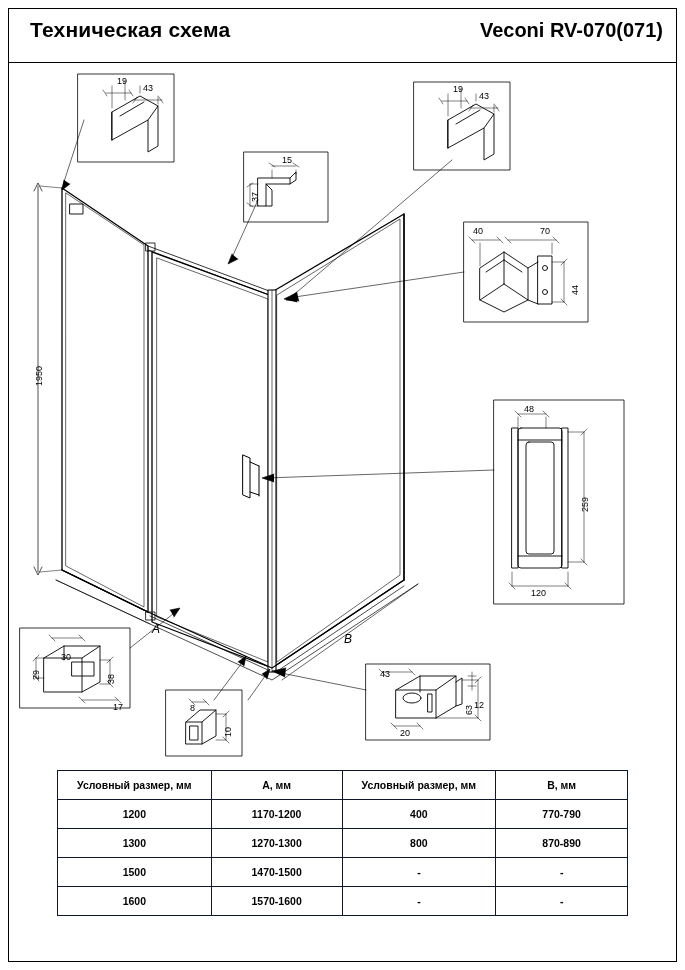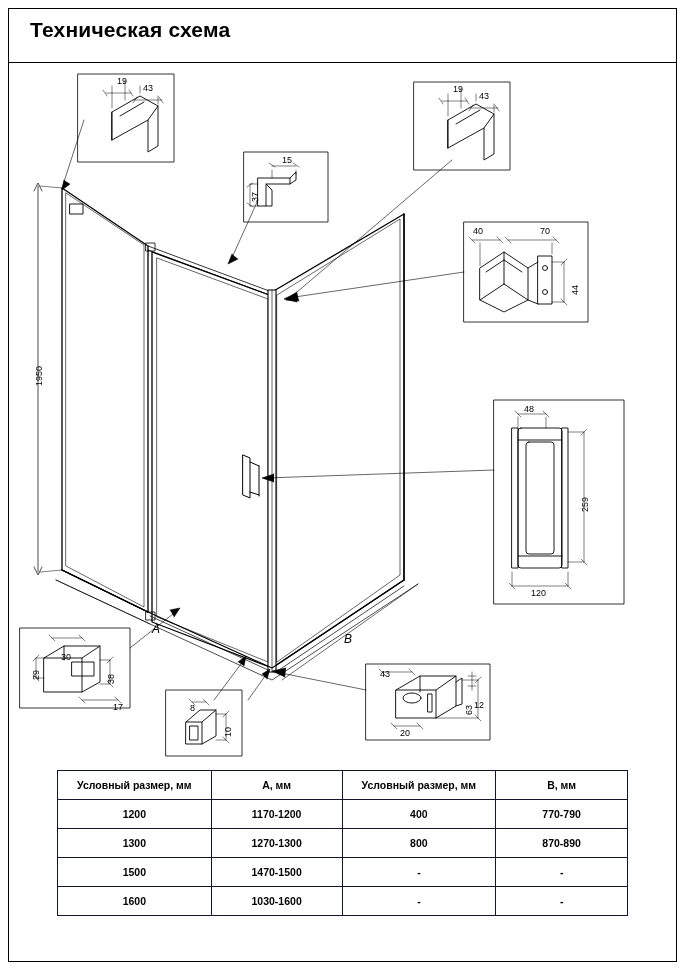--- a/index.html
+++ b/index.html
@@ -95,20 +95,21 @@
 </style>
 </head>
 <body>
 
 <div id="page">
 
   <div class="frame"></div>
   <div class="title-rule"></div>
 
   <div class="title-left">Техническая схема</div>
+  <div class="title-right">Veconi RV-070(071)</div>
 
   <svg class="draw" viewBox="0 0 685 970">
     <g fill="none" stroke="#000" stroke-width="1" stroke-linecap="round" stroke-linejoin="round">
 
       <path d="M62 188 L148 246 L148 612 L62 570 Z" stroke-width="1.3"></path>
       <path d="M66 193 L144 245 L144 607 L66 566 Z" stroke-width="0.6"></path>
 
       <rect x="70" y="204" width="13" height="10" stroke-width="0.9"></rect>
 
       <path d="M62 570 L148 612" stroke-width="1.3"></path>
@@ -421,20 +422,20 @@
         <td>870-890</td>
       </tr>
       <tr>
         <td>1500</td>
         <td>1470-1500</td>
         <td>-</td>
         <td>-</td>
       </tr>
       <tr>
         <td>1600</td>
-        <td>1030-1600</td>
+        <td>1570-1600</td>
         <td>-</td>
         <td>-</td>
       </tr>
     </tbody>
   </table>
 
 </div>
 
 </body></html>

